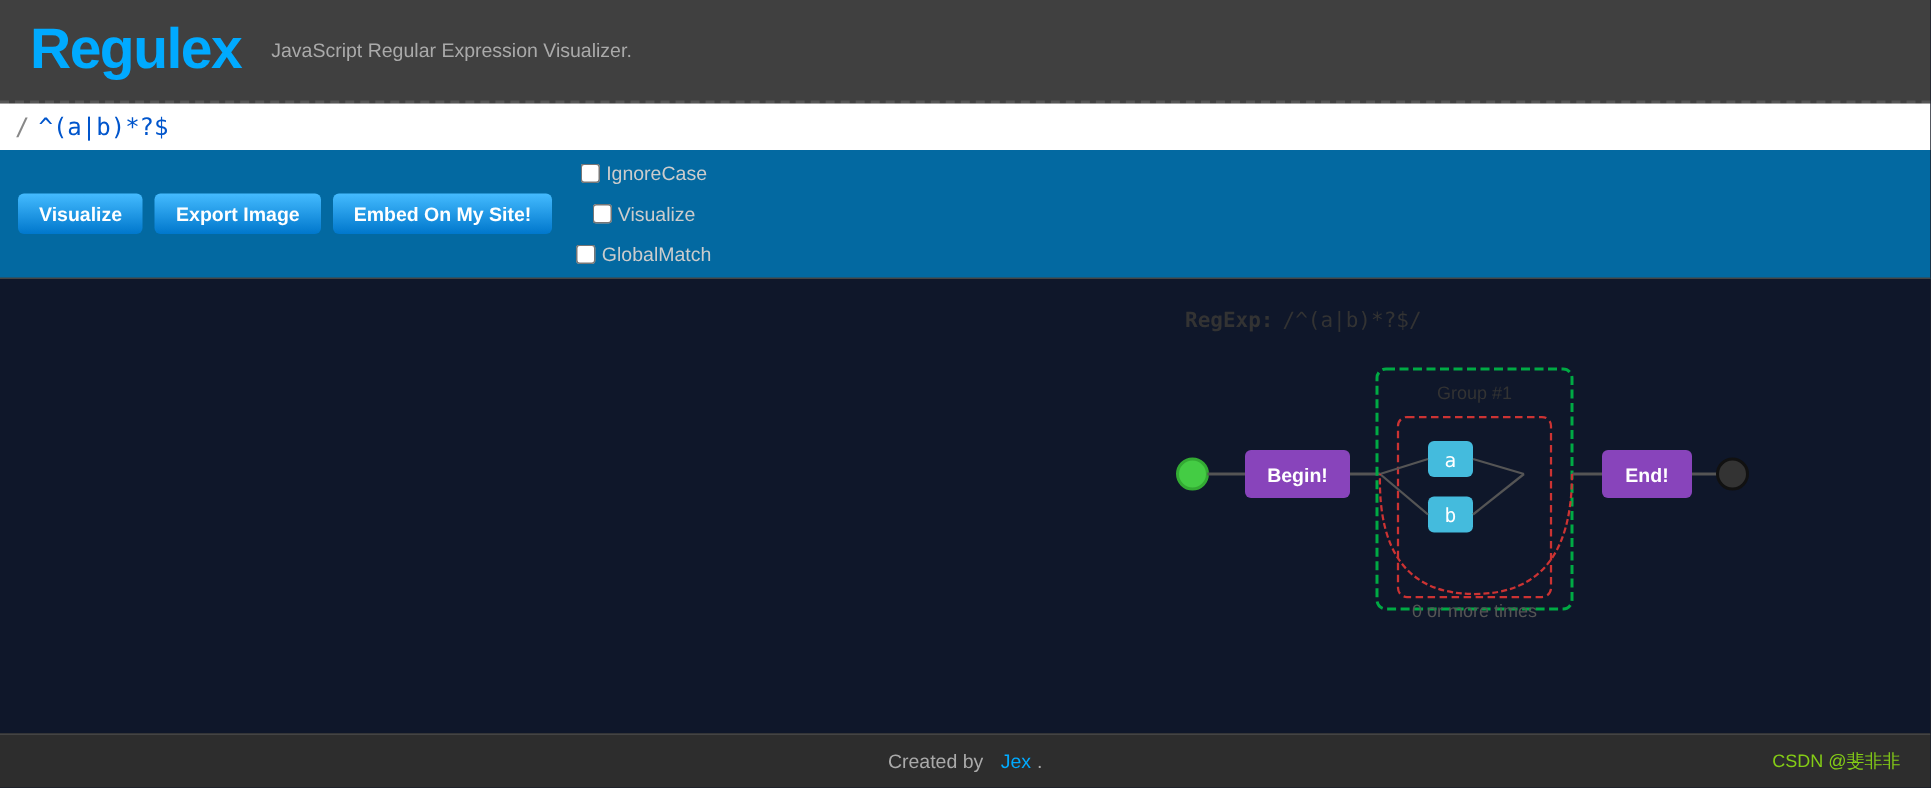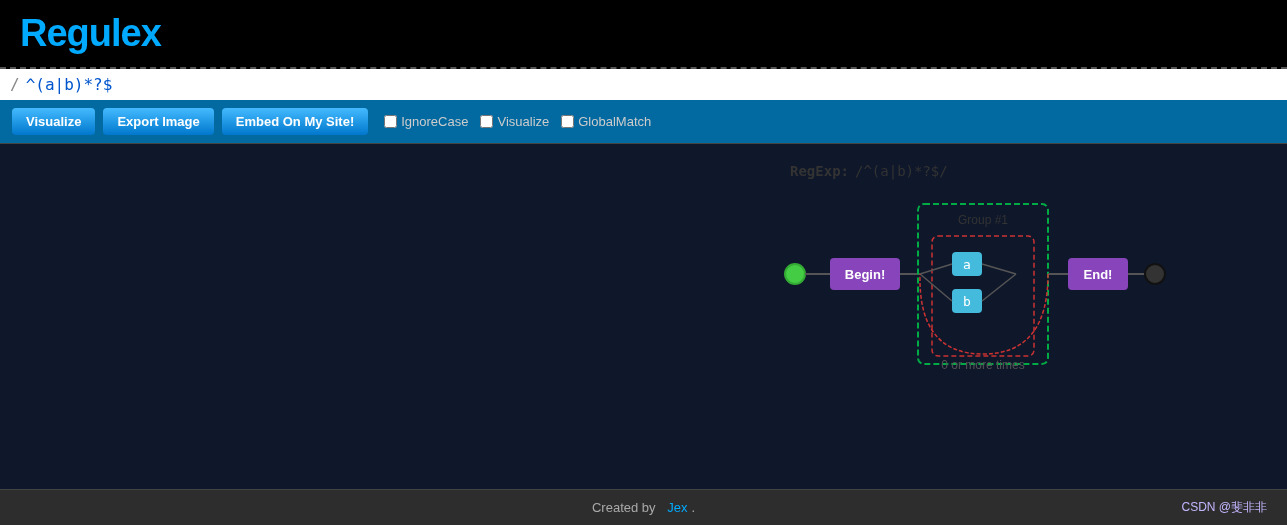--- a/index.html
+++ b/index.html
@@ -7,21 +7,21 @@
       font-family: Arial, sans-serif;
       background: #2d2d2d;
       color: #ccc;
       min-height: 525px;
       display: flex;
       flex-direction: column;
     }
 
     
     .header {
-      background: #000000;
+      background: #404040;
       padding: 12px 20px 8px 20px;
       border-bottom: 2px dashed #555;
     }
     .header-top {
       display: flex;
       align-items: center;
       gap: 20px;
       margin-bottom: 4px;
     }
     .logo {
@@ -76,20 +76,21 @@
       font-size: 13px;
       cursor: pointer;
       font-weight: bold;
     }
 
     .checkbox-group {
       display: flex;
       align-items: center;
       gap: 12px;
       margin-left: 8px;
+      flex-direction: column;
     }
     .checkbox-label {
       display: flex;
       align-items: center;
       gap: 4px;
       color: #ccc;
       font-size: 13px;
       cursor: pointer;
     }
     .checkbox-label input[type="checkbox"] {
@@ -118,33 +119,34 @@
       gap: 4px;
       font-size: 13px;
       color: #aaa;
       position: relative;
       text-align: right;
     }
     .footer-right {
       position: absolute;
       right: 20px;
       font-size: 12px;
-      color: #c4b5fd;
+      color: #84cc16;
     }
     .footer a {
       color: #00aaff;
       text-decoration: none;
     }
   </style>
 </head>
 <body>
 
 <div class="header">
   <div class="header-top">
     <span class="logo">Regulex</span>
+    <span class="subtitle">JavaScript Regular Expression Visualizer.</span>
   </div>
 </div>
 
 <div class="input-area">
   <span class="regex-prefix">/</span>
   <input class="regex-input" type="text" value="^(a|b)*?$" style="">
 </div>
 
 <div class="toolbar">
   <button class="btn">Visualize</button>

